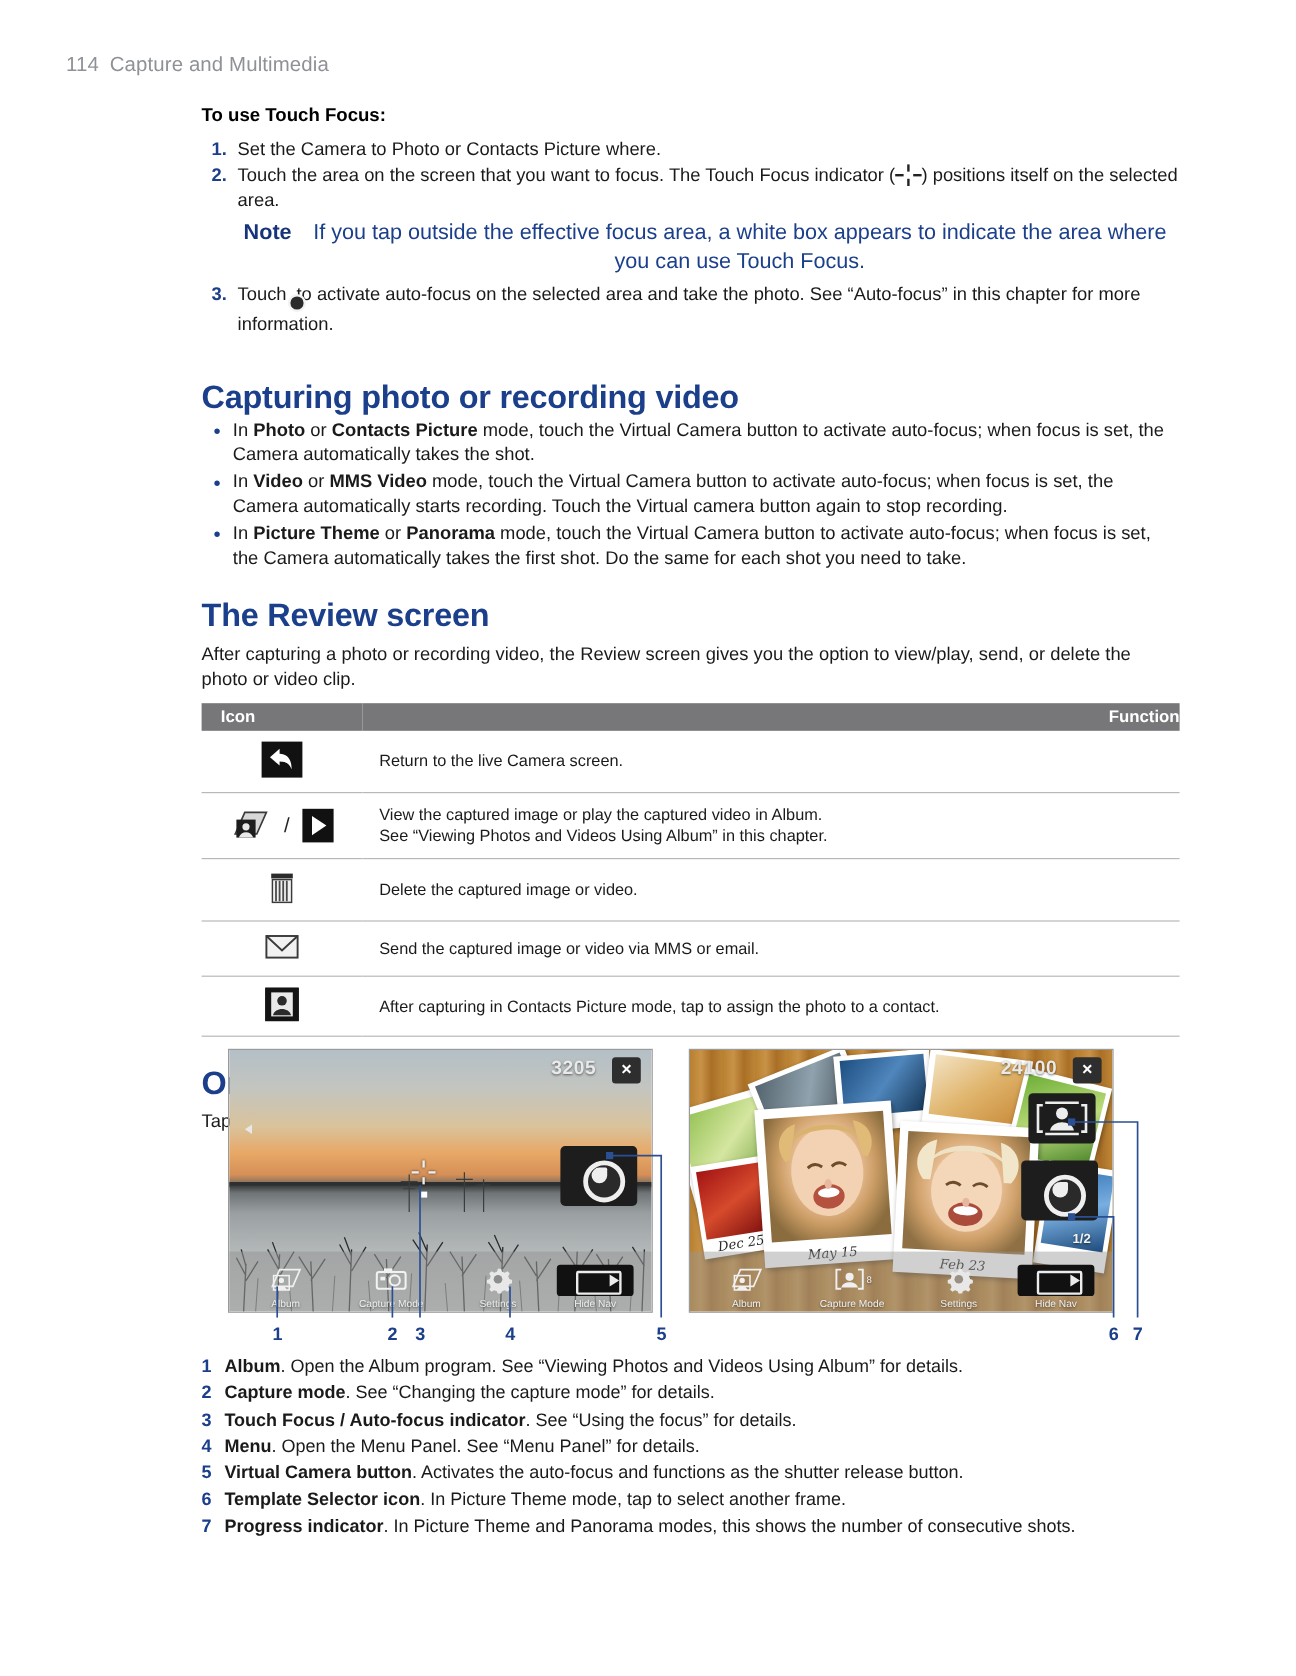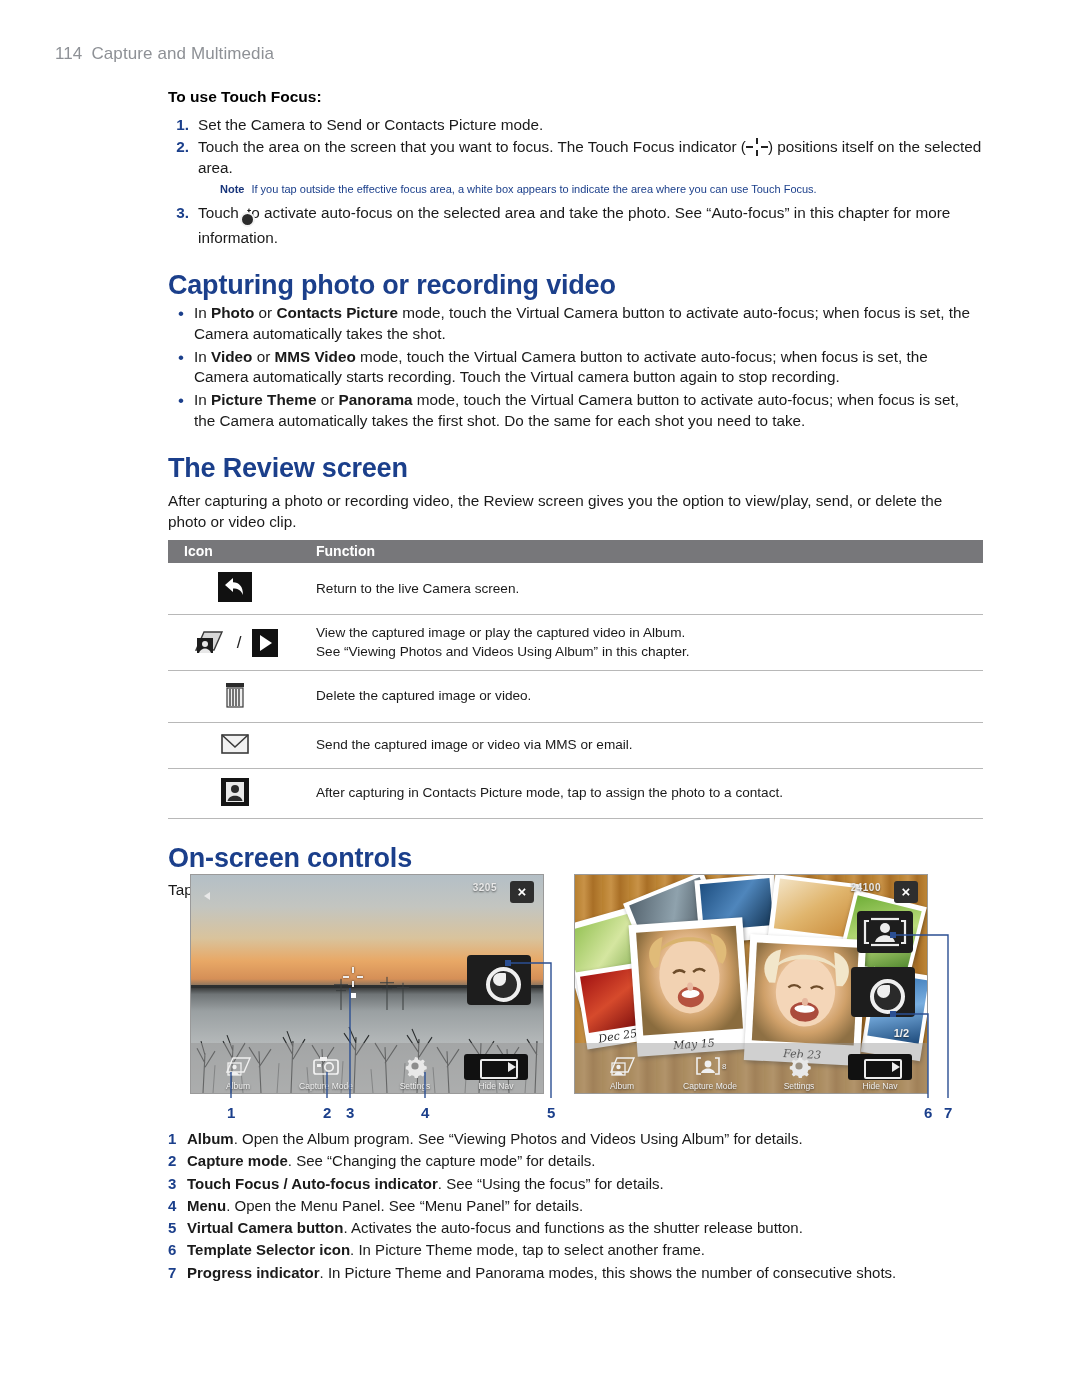--- a/index.html
+++ b/index.html
@@ -18,40 +18,40 @@
   .pg-header .pno{margin-right:9px;}
 
   
   .content{position:absolute;left:168px;top:88px;width:815px;}
   h4.sub{font-size:15.5px;font-weight:bold;margin:0 0 9px 0;color:#000000;}
 
   
   .step{display:flex;margin-bottom:2px;font-size:15.3px;line-height:1.33;}
   .step .num{color:#1b3f8b;font-weight:bold;width:30px;flex:0 0 30px;text-align:right;padding-right:9px;box-sizing:border-box;}
   .step .body{flex:1;}
-  .note{display:flex;font-size:11px;line-height:1.33;color:#1b3f8b;margin:4px 0 6px 52px;text-align:center;}
+  .note{display:flex;font-size:18px;line-height:1.33;color:#1b3f8b;margin:4px 0 6px 35px;text-align:center;}
   .note .lbl{font-weight:bold;flex:0 0 auto;margin-right:7px;color:#17347a;}
   .tip{display:flex;font-size:13.4px;line-height:1.35;color:#1b3f8b;margin:9px 0 0 0;}
   .tip .lbl{font-weight:bold;width:47px;flex:0 0 47px;color:#17347a;}
 
   
   h2.sec{font-size:27px;color:#1b3f8b;font-weight:bold;margin:0;letter-spacing:-.2px;}
   p.para{font-size:15.3px;line-height:1.35;margin:7px 0 4px 0;}
 
   
   ul.bul{list-style:none;margin:2px 0 0 0;padding:0;}
   ul.bul li{display:flex;font-size:15.3px;line-height:1.35;margin-bottom:2px;}
   ul.bul li .dot{flex:0 0 26px;width:26px;text-align:center;color:#1b3f8b;font-size:17px;line-height:1.25;}
   ul.bul li .txt{flex:1;}
 
   
   table.rv{border-collapse:collapse;width:100%;margin-top:8px;font-size:13.6px;}
   table.rv thead th{background:#77777a;color:#fff;font-weight:bold;text-align:left;padding:3px 0 4px 0;font-size:14px;}
   table.rv thead th.ic{width:118px;padding-left:16px;}
-  table.rv thead th.fn{padding-left:14px;}
+  table.rv thead th.fn{padding-left:14px;text-align:right;}
   table.rv tbody td{border-bottom:1.3px solid #b8b8b8;padding:9px 0;vertical-align:middle;}
   table.rv tbody td.ic{width:118px;text-align:center;}
   table.rv tbody td.fn{padding-left:14px;line-height:1.34;}
   .shutter-sm{width:28px;height:20px;background:#1c1c1c;border-radius:3px;position:relative;vertical-align:-5px;margin:0 2px;}
   .shutter-sm::after{content:"";position:absolute;left:50%;top:50%;width:11px;height:11px;margin:-5.5px 0 0 -5.5px;border-radius:50%;border:2.5px solid #f2f2f2;background:#2b2b2b;}
   .hidenav-sm{width:38px;height:19px;background:#151515;border-radius:3px;position:relative;vertical-align:-4px;margin:0 3px;}
   .hidenav-sm::after{content:"";position:absolute;left:9px;top:4px;width:19px;height:11px;border:1.6px solid #e8e8e8;border-radius:2px;}
   .hidenav-sm::before{content:"";position:absolute;left:4px;top:7px;width:0;height:0;border-top:4px solid transparent;border-bottom:4px solid transparent;border-right:6px solid #e8e8e8;z-index:2;}
   .crosshair{display:inline-block;width:22px;height:16px;position:relative;vertical-align:-3px;}
   .crosshair i{position:absolute;background:#222;}
@@ -83,21 +83,21 @@
   .twigs{position:absolute;left:0;bottom:0;width:100%;height:46%;}
 
   
   .wood{position:absolute;left:0;top:0;width:100%;height:100%;
         background:repeating-linear-gradient(90deg,#b8802f 0px,#c89247 9px,#a96f26 18px,#bb8436 27px);}
   .polaroid{position:absolute;background:#fff;box-shadow:1px 2px 4px rgba(0,0,0,.38);}
   .polaroid .ph{position:absolute;left:6%;top:6%;width:88%;height:74%;}
   .hw{position:absolute;bottom:2px;width:100%;text-align:center;font-family:"DejaVu Serif",serif;font-style:italic;font-size:11px;color:#2b2b2b;}
 
   
-  .counter{position:absolute;right:46px;top:7px;color:#e9e9e9;font-size:10px;font-weight:bold;
+  .counter{position:absolute;right:46px;top:7px;color:#e9e9e9;font-size:16px;font-weight:bold;
            text-shadow:0 1px 2px rgba(0,0,0,.55);letter-spacing:.5px;}
   .closebtn{position:absolute;right:9px;top:6px;width:24px;height:22px;background:#2e2e2e;border-radius:3px;color:#fff;
             font-size:15px;line-height:22px;text-align:center;font-weight:bold;}
   .toolbar{position:absolute;left:0;bottom:0;width:100%;height:50px;background:rgba(150,150,150,.55);}
   .tb-item{position:absolute;bottom:2px;text-align:center;color:#f0f0f0;font-size:8.5px;
            text-shadow:0 1px 2px rgba(0,0,0,.55);width:86px;}
   .tb-item .lab{display:block;margin-top:1px;}
   .vcam{position:absolute;width:64px;height:50px;background:#1d1d1d;border-radius:4px;}
   .vcam::after{content:"";position:absolute;left:50%;top:50%;width:27px;height:27px;margin:-13.5px 0 0 -13.5px;
                border-radius:50%;border:4px solid #efefef;background:#2a2a2a;}
@@ -130,42 +130,42 @@
   <div class="pg-header">
     <span class="pno">114</span><span>Capture and Multimedia</span>
   </div>
 
   <div class="content">
 
     <h4 class="sub">To use Touch Focus:</h4>
 
     <div class="step">
       <span class="num">1.</span>
-      <span class="body"><span>Set the Camera to Send or Contacts Picture mode.</span></span>
+      <span class="body"><span>Set the Camera to Photo or Contacts Picture where.</span></span>
     </div>
 
     <div class="step">
       <span class="num">2.</span>
       <span class="body"><span>Touch the area on the screen that you want to focus. The Touch Focus indicator (</span><span class="crosshair"><i class="h1"></i><i class="h2"></i><i class="v1"></i><i class="v2"></i></span><span>) positions itself on the selected area.</span></span>
     </div>
 
     <div class="note">
       <span class="lbl">Note</span>
       <span>If you tap outside the effective focus area, a white box appears to indicate the area where you can use Touch Focus.</span>
     </div>
 
     <div class="step">
       <span class="num">3.</span>
       <span class="body"><span>Touch</span>
         <span class="shutter-sm"></span>
         <span>to activate auto-focus on the selected area and take the photo. See “Auto-focus” in this chapter for more information.</span></span>
     </div>
 
 
-    <h2 class="sec" style="margin-top:22px">Capturing photo or recording video</h2>
+    <h2 class="sec" style="margin-top:34px">Capturing photo or recording video</h2>
 
     <ul class="bul">
       <li>
         <span class="dot">•</span>
         <span class="txt"><span>In </span><b>Photo</b><span> or </span><b>Contacts Picture</b><span> mode, touch the Virtual Camera button to activate auto-focus; when focus is set, the Camera automatically takes the shot.</span></span>
       </li>
       <li>
         <span class="dot">•</span>
         <span class="txt"><span>In </span><b>Video</b><span> or </span><b>MMS Video</b><span> mode, touch the Virtual Camera button to activate auto-focus; when focus is set, the Camera automatically starts recording. Touch the Virtual camera button again to stop recording.</span></span>
       </li>

